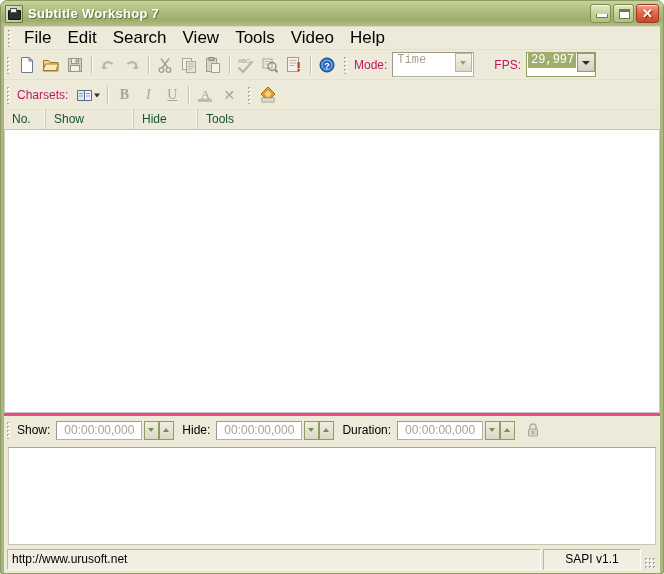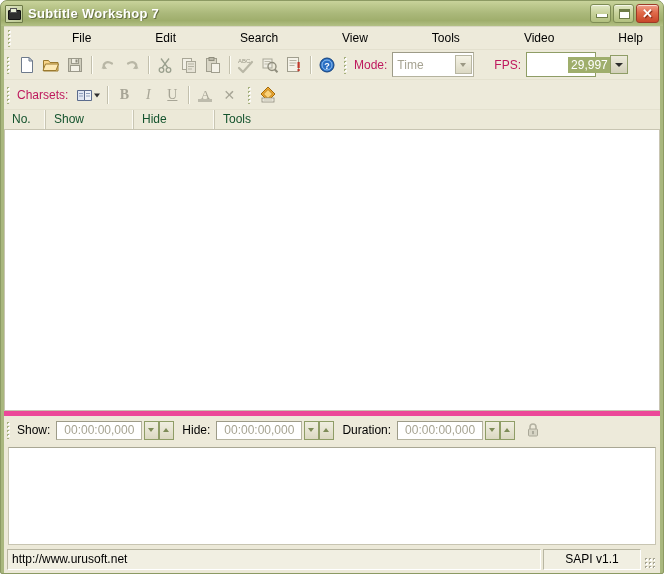--- a/index.html
+++ b/index.html
@@ -115,24 +115,23 @@
   
   .menubar {
     height: 22px; flex: 0 0 22px;
     background: #edeada;
     display: flex; align-items: center;
     padding-left: 2px;
     border-bottom: 1px solid #e3e0ce;
   }
   .menu-item {
     padding: 2px 8px;
-    font-size: 12px;
+    font-size: 17px;
     color: #000;
     white-space: nowrap;
-    margin-left: 48px;
   }
 
   
   .grip {
     width: 6px; height: 18px; flex: 0 0 6px;
     margin: 0 3px 0 1px;
     background-image:
       linear-gradient(to bottom, #ffffff 50%, transparent 50%),
       linear-gradient(to bottom, #9aa86f 50%, transparent 50%);
     background-size: 2px 4px, 2px 4px;
@@ -163,22 +162,23 @@
   .tb-label { font-size: 12px; color:#be185d; padding: 0 5px 0 2px; white-space:nowrap;}
 
   
   .combo {
     height: 25px;
     box-sizing: border-box;
     background: #ffffff;
     border: 1px solid #b5b39f;
     border-top-color: #9d9b88;
     border-left-color: #9d9b88;
-    display: flex; align-items: center;
+    display: flex; 
     font-size: 12px;
+    font-family: Liberation Mono, monospace;
   }
   .combo .val {
     flex: 1 1 auto;
     padding-left: 4px;
     color: #a6a392;
     white-space: nowrap;
     overflow: hidden;
   }
   .combo .arrow {
     width: 15px; height: 17px;
@@ -243,21 +243,21 @@
     border-top: none;
     margin: 0;
   }
 
   
   .timesbar {
     height: 28px; flex: 0 0 28px;
     background: #edeada;
     display: flex; align-items: center;
     padding-left: 1px;
-    border-top: 5px solid #ec4899;
+    border-top: 3px solid #ec4899;
   }
   .tlabel { font-size: 12px; color:#000; padding: 0 6px 0 2px; white-space:nowrap;}
   .timefield {
     width: 86px; height: 19px;
     box-sizing: border-box;
     background: #ffffff;
     border: 1px solid #b5b39f;
     border-top-color: #9d9b88; border-left-color:#9d9b88;
     color: #a6a392;
     font-size: 12px;
@@ -476,21 +476,21 @@
 
       <div class="grip" style="margin-left:4px;"></div>
       <div class="tb-label">Mode:</div>
       <div class="combo" style="width:82px;">
         <span class="val">Time</span>
         <span class="arrow"></span>
       </div>
 
       <div class="tb-label" style="padding-left:20px;">FPS:</div>
       <div class="combo fps-field" style="border-color:#8f9d66;">
-        <span class="val" style="padding-left:0;overflow:visible;margin-left:40px;">
+        <span class="val" style="padding-left:0;overflow:visible;">
           <span class="fps-sel">29,997</span>
         </span>
         <span class="fps-arrow"></span>
       </div>
     </div>
 
     <div class="toolbar">
       <div class="grip"></div>
       <div class="tb-label">Charsets:</div>
 
@@ -536,21 +536,21 @@
           <polygon points="10,4.5 14.5,9 10,13.5 5.5,9" fill="#fbd27a" stroke="#a06a0c" stroke-width="0.7"></polygon>
           <rect x="4" y="13" width="12" height="4" fill="#f5f2e6" stroke="#8c8a7a" stroke-width="0.8"></rect>
           <line x1="5.5" y1="15" x2="14.5" y2="15" stroke="#b0ae9e" stroke-width="0.8"></line>
         </svg>
       </div>
     </div>
 
     <div class="colheader">
       <div class="col" style="width:42px;">No.</div>
       <div class="col" style="width:88px;">Show</div>
-      <div class="col" style="width:81px;">Hide</div>
+      <div class="col" style="width:64px;">Hide</div>
       <div class="col" style="flex:1 1 auto;">Tools</div>
     </div>
 
     <div class="listarea"></div>
 
     <div class="timesbar">
       <div class="grip"></div>
 
       <div class="tlabel">Show:</div>
       <div class="timefield">00:00:00,000</div>

